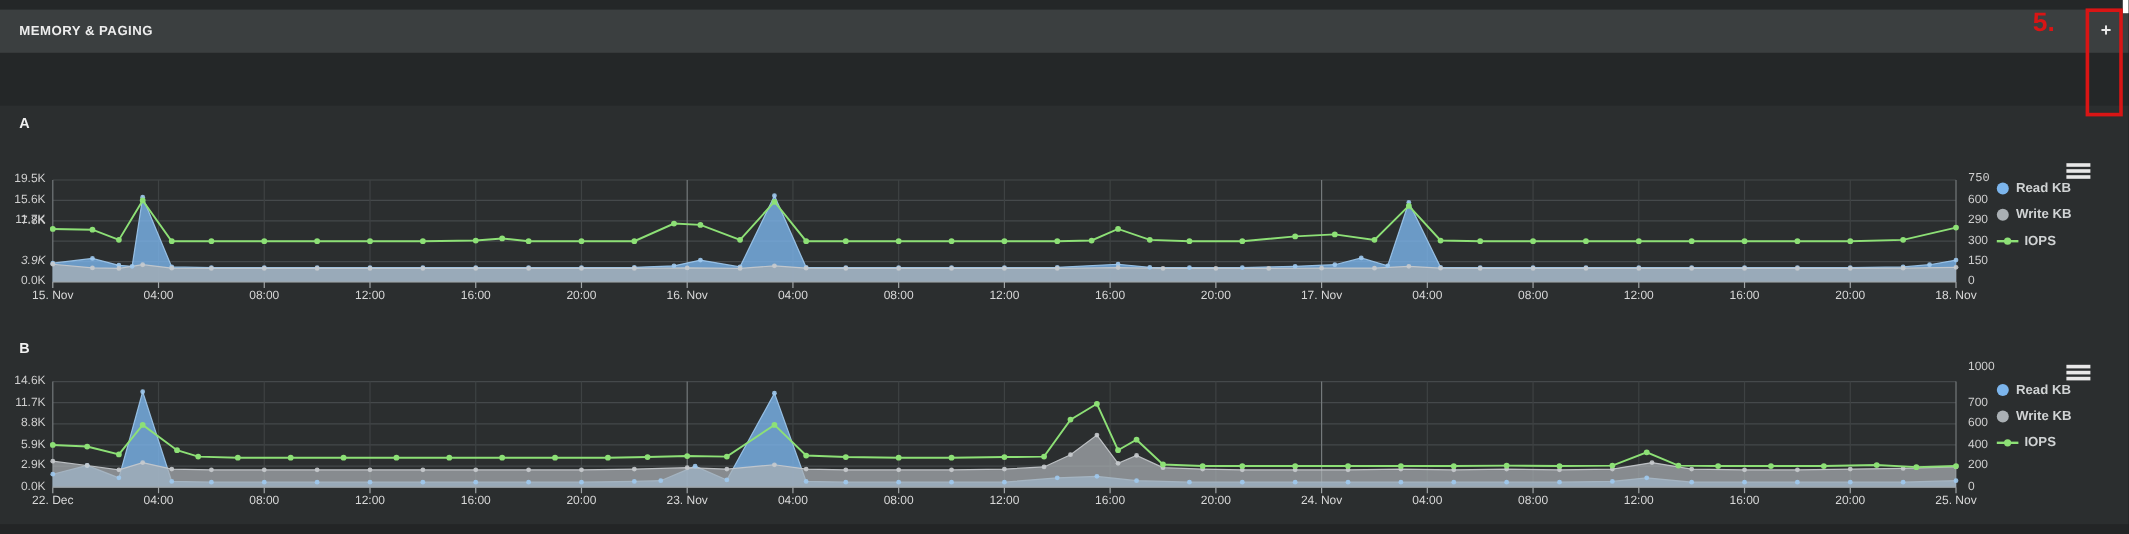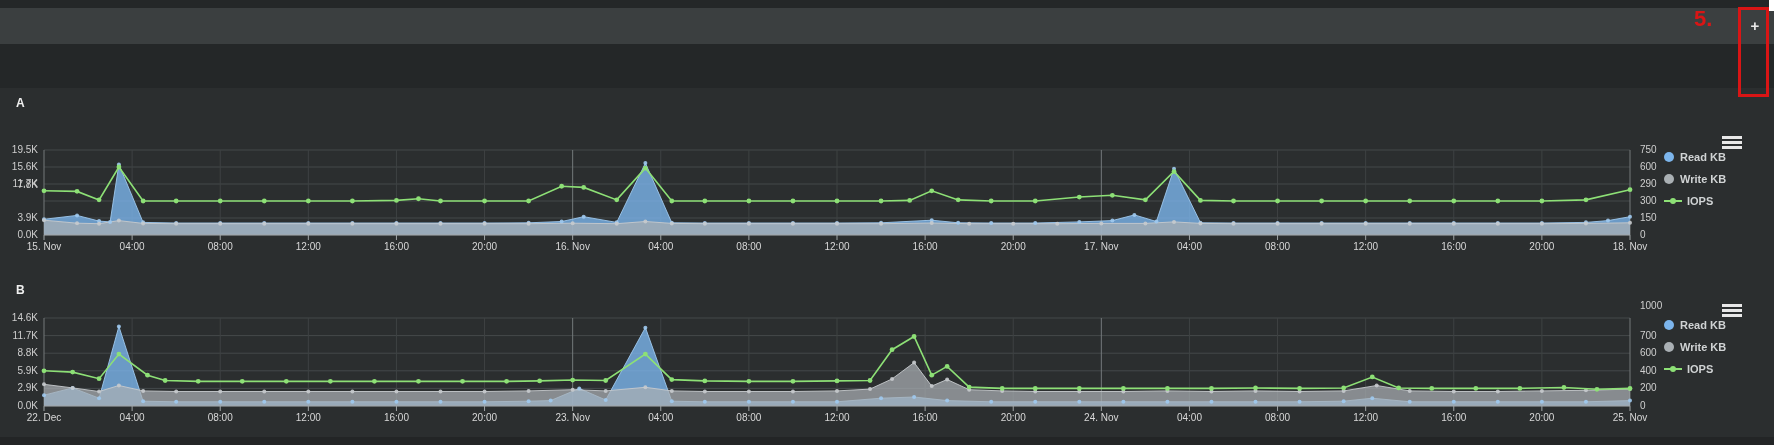--- a/index.html
+++ b/index.html
@@ -51,33 +51,34 @@
 </style>
 </head>
 <body>
 
 <div class="stage">
 
   <div class="charts-area"></div>
   <div class="bottom-strip"></div>
 
   <div class="bar" style="top:8px">
+    <span class="bar-title">MEMORY &amp; PAGING</span>
     <button class="collapse-btn">+</button>
   </div>
 
 
   <div class="chart-host">
       <div class="chart-title" style="left: 16px; top: 96px;">A</div>
       <div class="tick-label tick-left" style="top: 144px;">19.5K</div>
       <div class="tick-label tick-left" style="top: 161px;">15.6K</div>
       <div class="tick-label tick-left" style="top: 178px;">11.7K</div>
       <div class="tick-label tick-left" style="top: 179px;">7.8K</div>
-      <div class="tick-label tick-left" style="top: 212px;">3.9K</div>
+      <div class="tick-label tick-left" style="top: 212px; font-style: italic;">3.9K</div>
       <div class="tick-label tick-left" style="top: 229px;">0.0K</div>
-      <div class="tick-label tick-right" style="top: 144px;">750</div>
+      <div class="tick-label tick-right" style="top: 144px; font-family: Liberation Mono, monospace;">750</div>
       <div class="tick-label tick-right" style="top: 161px;">600</div>
       <div class="tick-label tick-right" style="top: 178px;">290</div>
       <div class="tick-label tick-right" style="top: 195px;">300</div>
       <div class="tick-label tick-right" style="top: 212px;">150</div>
       <div class="tick-label tick-right" style="top: 229px;">0</div>
       <div class="x-label" style="left: 9px; top: 241px;">15. Nov</div>
       <div class="x-label" style="left: 97.1111px; top: 241px;">04:00</div>
       <div class="x-label" style="left: 185.222px; top: 241px;">08:00</div>
       <div class="x-label" style="left: 273.333px; top: 241px;">12:00</div>
       <div class="x-label" style="left: 361.444px; top: 241px;">16:00</div>

